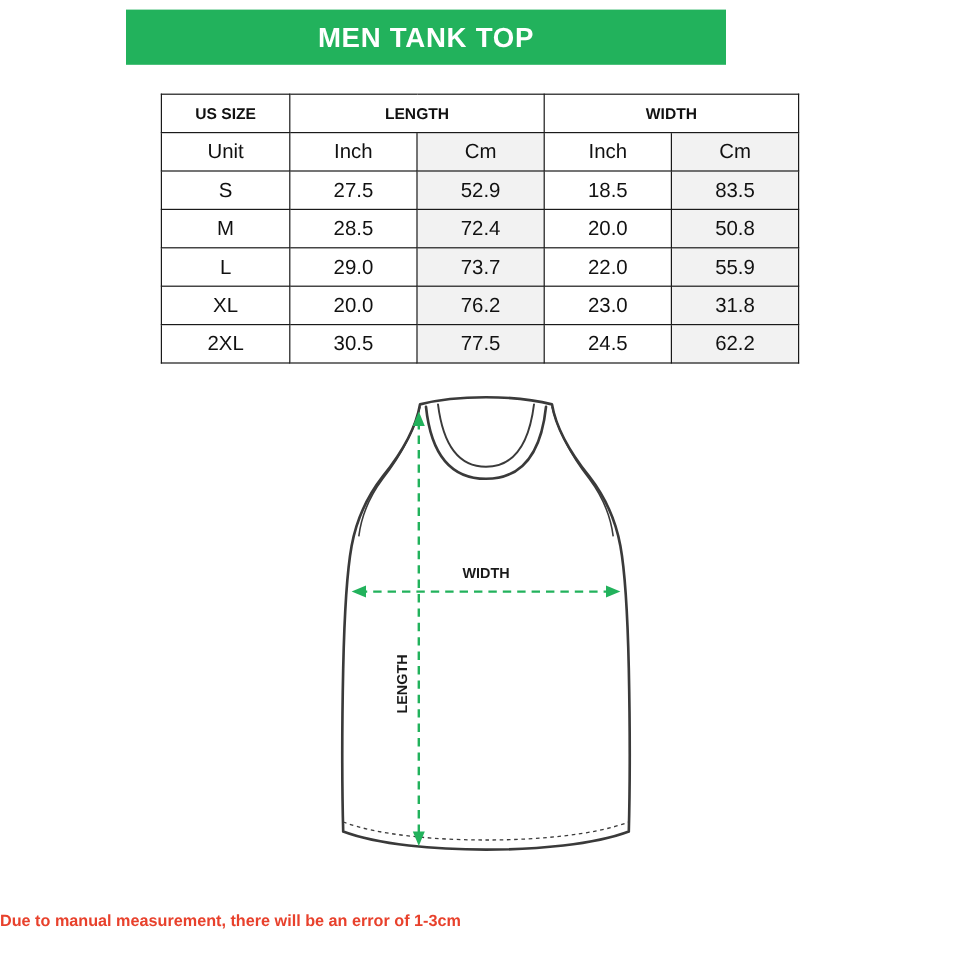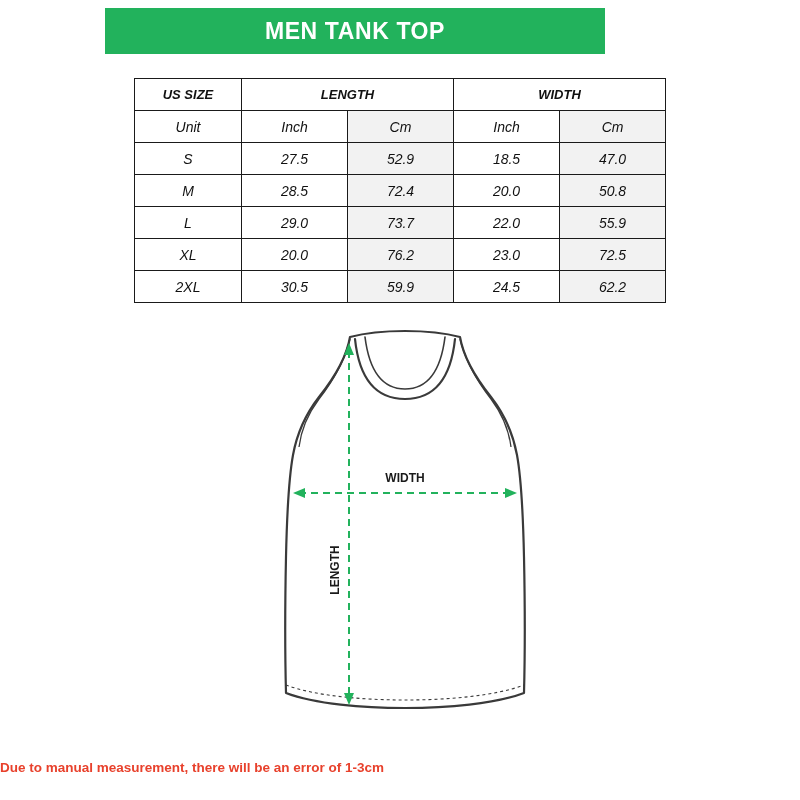--- a/index.html
+++ b/index.html
@@ -39,26 +39,25 @@
   .table-wrap {
     position: absolute;
     left: 134px;
     top: 78px;
     width: 532px;
   }
   table.size-table {
     border-collapse: collapse;
     width: 100%;
     table-layout: fixed;
-    font-style: italic;
   }
   table.size-table td, table.size-table th {
     border: 1px solid #1a1a1a;
     text-align: center;
-    font-size: 14px;
+    font-size: 17px;
     height: 31px;
     padding: 0;
     color: #111;
     font-weight: normal;
   }
   table.size-table th {
     font-weight: bold;
     font-size: 13px;
   }
   .col-size { width: 107px; }
@@ -121,47 +120,47 @@
         <td class="shade">Cm</td>
         <td>Inch</td>
         <td class="shade">Cm</td>
       </tr>
 
       <tr>
         <td class="size-label">S</td>
         <td>27.5</td>
         <td class="shade">52.9</td>
         <td>18.5</td>
-        <td class="shade">47.0</td>
+        <td class="shade">83.5</td>
       </tr>
       <tr>
         <td class="size-label">M</td>
         <td>28.5</td>
         <td class="shade">72.4</td>
         <td>20.0</td>
         <td class="shade">50.8</td>
       </tr>
       <tr>
         <td class="size-label">L</td>
         <td>29.0</td>
         <td class="shade">73.7</td>
         <td>22.0</td>
         <td class="shade">55.9</td>
       </tr>
       <tr>
         <td class="size-label">XL</td>
         <td>20.0</td>
         <td class="shade">76.2</td>
         <td>23.0</td>
-        <td class="shade">72.5</td>
+        <td class="shade">31.8</td>
       </tr>
       <tr>
         <td class="size-label">2XL</td>
         <td>30.5</td>
-        <td class="shade">59.9</td>
+        <td class="shade">77.5</td>
         <td>24.5</td>
         <td class="shade">62.2</td>
       </tr>
     </tbody>
   </table>
 </div>
 
 <div class="illo">
   <svg width="300" height="400" viewBox="0 0 300 400" xmlns="http://www.w3.org/2000/svg">
 

